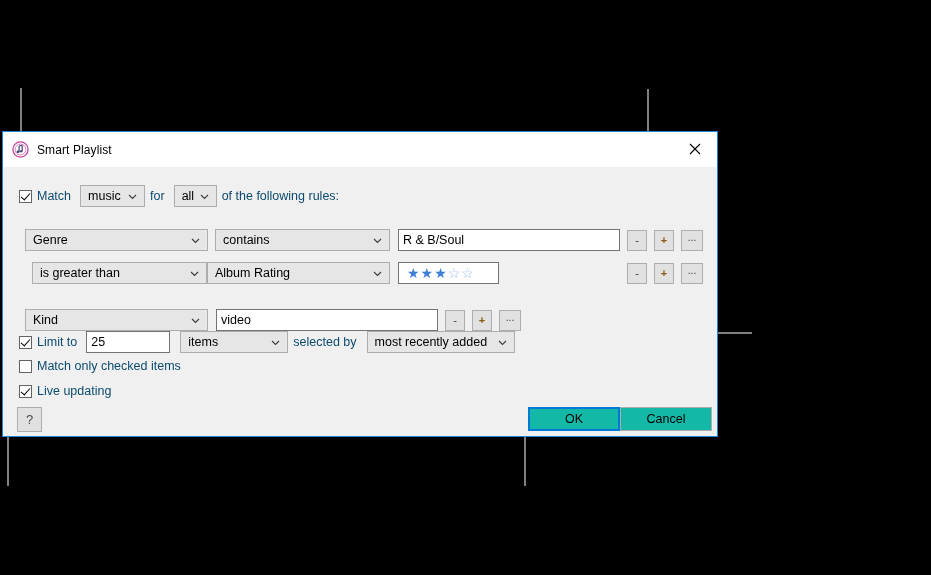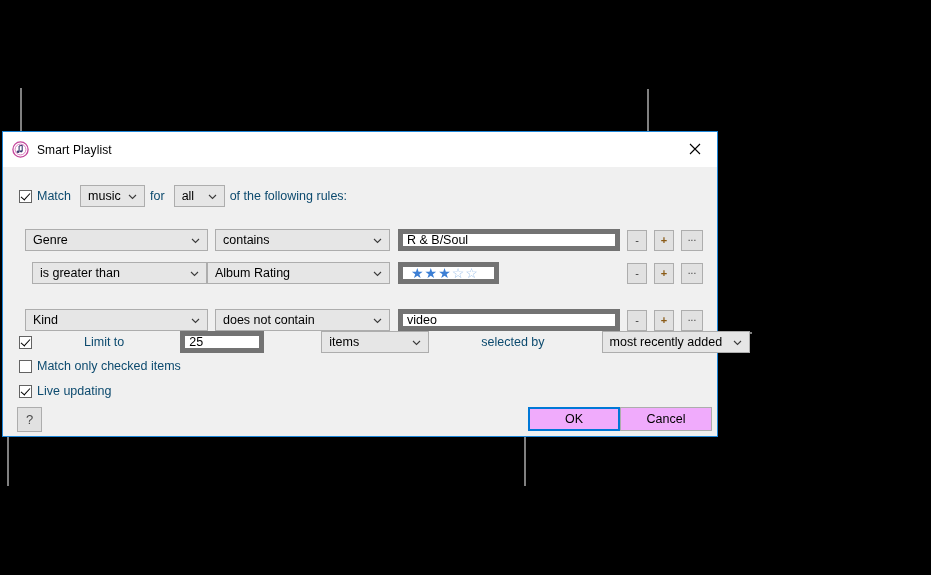--- a/index.html
+++ b/index.html
@@ -125,21 +125,21 @@
     width: 9px;
     height: 9px;
     flex: none;
     margin-left: 4px;
     margin-right: 3px;
   }
   .chev svg { display: block; }
 
   .textfield {
     background: #ffffff;
-    border: 5px solid #737373;
+    border: 1px solid #737373;
     box-sizing: border-box;
     height: 22px;
     display: flex;
     align-items: center;
     padding: 0 4px;
     font-size: 12.5px;
     color: #000000;
     cursor: text;
   }
 
@@ -165,21 +165,21 @@
   #match-row {
     position: absolute;
     left: 16px;
     top: 18px;
     display: flex;
     align-items: center;
   }
   #match-row .lbl { margin-left: 5px; margin-right: 9px; }
   #combo-media { width: 65px; }
   #lbl-for { margin: 0 8px; }
-  #combo-scope { width: 51px; justify-content: center; }
+  #combo-scope { width: 43px; justify-content: center; }
   #lbl-following { margin-left: 9px; }
 
   .rule-row {
     position: absolute;
     left: 22px;
     display: flex;
     align-items: flex-end;
   }
   .rule-row .combo-field { width: 183px; }
   .rule-row .combo-op { width: 175px; margin-left: 7px; }
@@ -202,21 +202,20 @@
     color: #3d7fd4;
   }
   .star.empty { color: #9cbfe8; }
 
   #limit-row {
     position: absolute;
     left: 16px;
     top: 164px;
     display: flex;
     align-items: center;
-    gap: 47px;
   }
   #limit-row .lbl { margin-left: 5px; }
   #limit-value { width: 84px; margin-left: 9px; }
   #combo-unit { width: 108px; margin-left: 10px; }
   #lbl-selected-by { margin-left: 10px; margin-right: 10px; }
   #combo-selectedby { width: 148px; }
 
   #checked-row {
     position: absolute;
     left: 16px;
@@ -250,21 +249,21 @@
     font-size: 13px;
     color: #4a4a4a;
     cursor: default;
   }
 
   .dlgbtn {
     position: absolute;
     width: 92px;
     height: 24px;
     box-sizing: border-box;
-    background: #f0abfc;
+    background: #14b8a6;
     border: 1px solid #adadad;
     display: flex;
     align-items: center;
     justify-content: center;
     font-size: 12.5px;
     color: #000000;
     cursor: default;
   }
   #ok-btn {
     left: 525px;
@@ -401,28 +400,20 @@
 
     <div class="rule-row" id="rule3">
       <div class="combo combo-field">
         <span class="combo-text">Kind</span>
         <span class="chev">
           <svg width="9" height="9" viewBox="0 0 9 9">
               <path d="M1 3 L4.5 6.5 L8 3" stroke="#3b3b3b" stroke-width="1.1" fill="none"></path>
             </svg>
         </span>
       </div>
-      <div class="combo combo-op">
-        <span class="combo-text">does not contain</span>
-        <span class="chev">
-          <svg width="9" height="9" viewBox="0 0 9 9">
-              <path d="M1 3 L4.5 6.5 L8 3" stroke="#3b3b3b" stroke-width="1.1" fill="none"></path>
-            </svg>
-        </span>
-      </div>
       <div class="textfield value-box">video</div>
       <div class="btns">
         <div class="smallbtn">-</div>
         <div class="smallbtn plus">+</div>
         <div class="smallbtn dots wide">...</div>
       </div>
     </div>
 
     <div id="limit-row">
       <span class="chk checked"></span>

